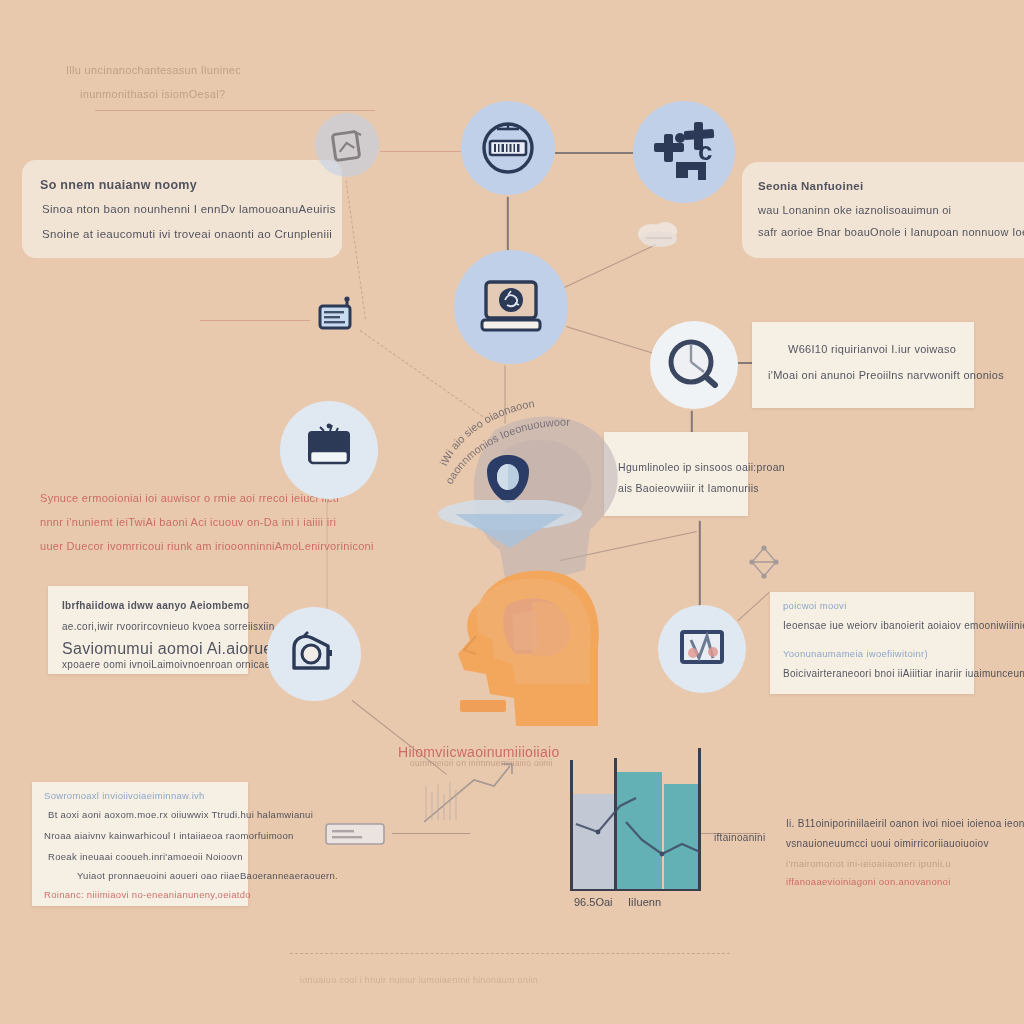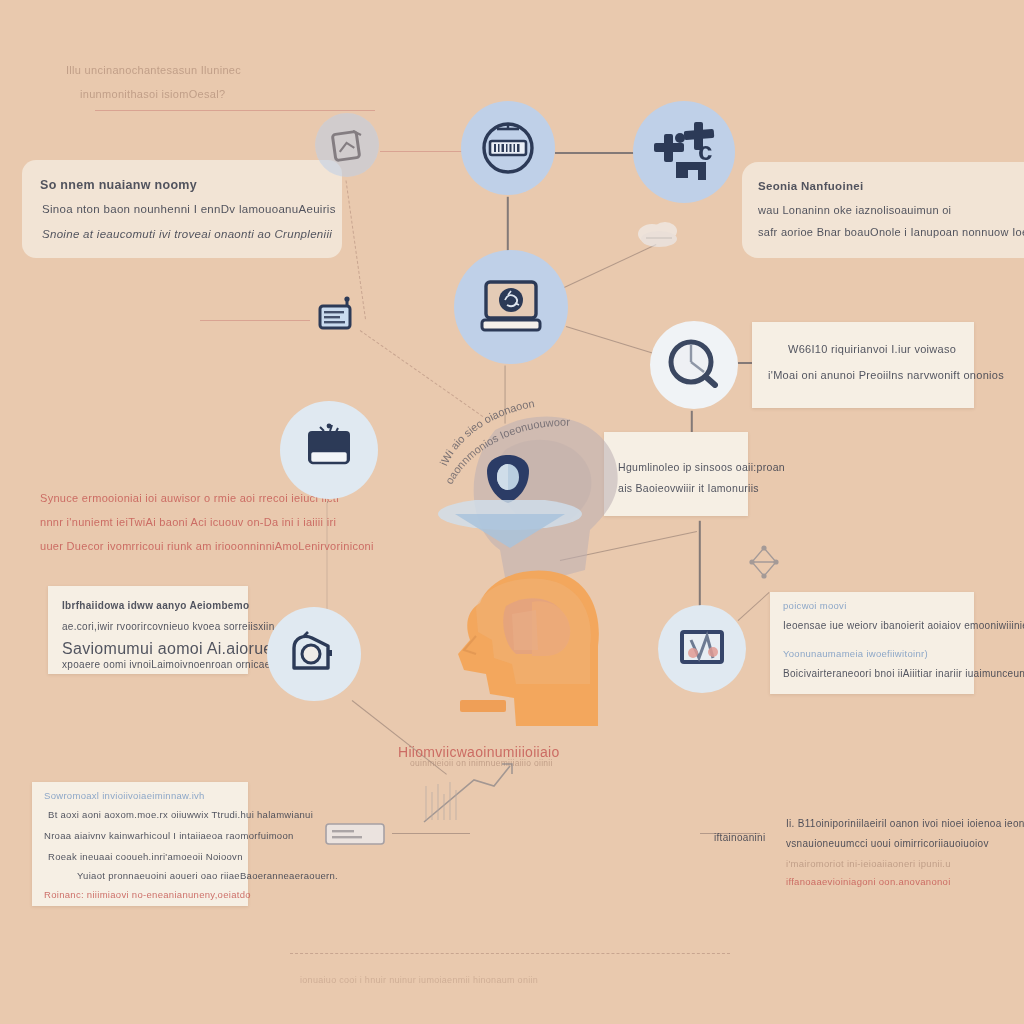--- a/index.html
+++ b/index.html
@@ -90,21 +90,21 @@
   <div class="link rose" style="left:160px;top:190px;width:150px;"></div>
   <div class="link rose" style="left:200px;top:320px;width:110px;"></div>
   <div class="link thin" style="left:560px;top:560px;width:140px;transform:rotate(-12deg);"></div>
 
   <div class="ptext faint" style="left:66px;top:64px;font-size:11px;">Illu uncinanochantesasun Iluninec</div>
   <div class="ptext faint" style="left:80px;top:88px;font-size:11px;">inunmonithasoi isiomOesal?</div>
 
   <div class="panel soft" style="left:22px;top:160px;width:320px;height:98px;"></div>
   <div class="ptext dark" style="left:40px;top:178px;font-size:12.5px;font-weight:bold;">So nnem nuaianw noomy</div>
   <div class="ptext dark" style="left:42px;top:203px;font-size:11.5px;">Sinoa nton baon nounhenni I ennDv lamouoanuAeuiris</div>
-  <div class="ptext dark" style="left:42px;top:228px;font-size:11.5px;font-style:italic;">Snoine at ieaucomuti ivi troveai onaonti ao Crunpleniii</div>
+  <div class="ptext dark" style="left:42px;top:228px;font-size:11.5px;">Snoine at ieaucomuti ivi troveai onaonti ao Crunpleniii</div>
 
   <div class="panel soft" style="left:742px;top:162px;width:282px;height:96px;border-radius:16px 0 0 16px;"></div>
   <div class="ptext dark" style="left:758px;top:180px;font-size:11.5px;font-weight:bold;">Seonia Nanfuoinei</div>
   <div class="ptext dark" style="left:758px;top:204px;font-size:11px;">wau Lonaninn oke iaznolisoauimun oi</div>
   <div class="ptext dark" style="left:758px;top:226px;font-size:11px;">safr aorioe Bnar boauOnole i Ianupoan nonnuow Ioenicve</div>
 
   <div class="panel" style="left:752px;top:322px;width:222px;height:86px;"></div>
   <div class="ptext dark" style="left:772px;top:343px;font-size:11px;font-weight:normal;margin-left:16px;">W66I10 riquirianvoi I.iur voiwaso</div>
   <div class="ptext dark" style="left:768px;top:369px;font-size:11px;">i'Moai oni anunoi Preoiilns narvwonift ononios</div>
 
@@ -316,20 +316,37 @@
         <rect x="10" y="18" width="30" height="2.4"></rect>
     </g>
   </svg>
 
   <div class="chartwrap" style="left:400px;top:760px;width:320px;height:160px;">
 
     <div class="ptext red" style="left:-2px;top:-16px;font-size:14px;">Hiiomviicwaoinumiiioiiaio</div>
     <div class="ptext faint" style="left:10px;top:-2px;font-size:8.5px;">ouinmieioii on inimnuemiiiaiiio oiinii</div>
 
 
+    <div style="position:absolute;left:170px;top:2px;width:130px;height:128px;">
+      <div class="bar" style="left:0px;width:44px;height:96px;background:#c3c9d4;"></div>
+      <div class="bar" style="left:46px;width:46px;height:118px;background:#63b0b5;"></div>
+      <div class="bar" style="left:94px;width:36px;height:106px;background:#63b0b5;"></div>
+      <div class="axis" style="left:0px;top:-2px;width:3px;height:130px;"></div>
+      <div class="axis" style="left:44px;top:-4px;width:3px;height:132px;"></div>
+      <div class="axis" style="left:128px;top:-14px;width:3px;height:142px;"></div>
+      <div class="axis" style="left:0px;top:127px;width:131px;height:2px;"></div>
+      <svg width="132" height="128" style="position:absolute;left:0;top:0;">
+        <path d="M6 62 L 28 70 L 50 44 L 66 36" fill="none" stroke="#3f4a63" stroke-width="2.2" opacity=".85"></path>
+        <path d="M56 60 L 72 78 L 92 92 L 112 82 L 130 90" fill="none" stroke="#3f4a63" stroke-width="2.2" opacity=".85"></path>
+        <circle cx="28" cy="70" r="2.4" fill="#3f4a63"></circle>
+          <circle cx="92" cy="92" r="2.4" fill="#3f4a63"></circle>
+      </svg>
+      <div class="ticklbl" style="left:4px;top:134px;">96.5Oai</div>
+      <div class="ticklbl" style="left:58px;top:134px;">IiIuenn</div>
+    </div>
 
     <svg width="130" height="80" style="position:absolute;left:14px;top:-8px;opacity:.55;">
       <path d="M10 70 L 60 28 L 80 34 L 96 14" fill="none" stroke="#6a6f7c" stroke-width="1.6"></path>
       <path d="M88 12 L 98 12 L 98 22" fill="none" stroke="#6a6f7c" stroke-width="1.6"></path>
       <g stroke="#8a8f9c" stroke-width="1" opacity=".7">
         <path d="M12 68 L 12 34"></path>
           <path d="M18 68 L 18 40"></path>
           <path d="M24 68 L 24 32"></path>
         <path d="M30 68 L 30 42"></path>
           <path d="M36 68 L 36 30"></path>

